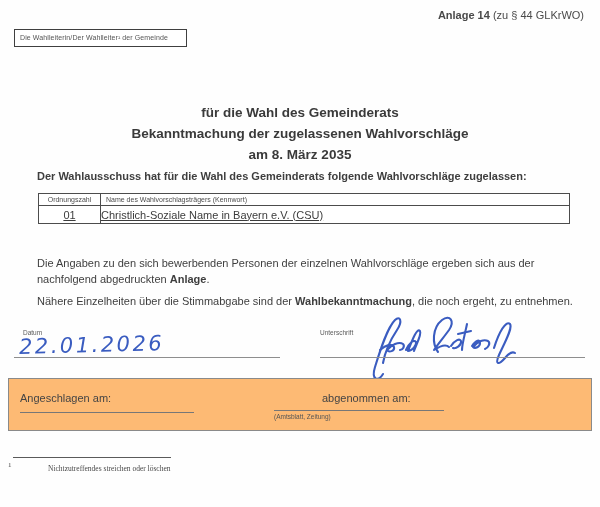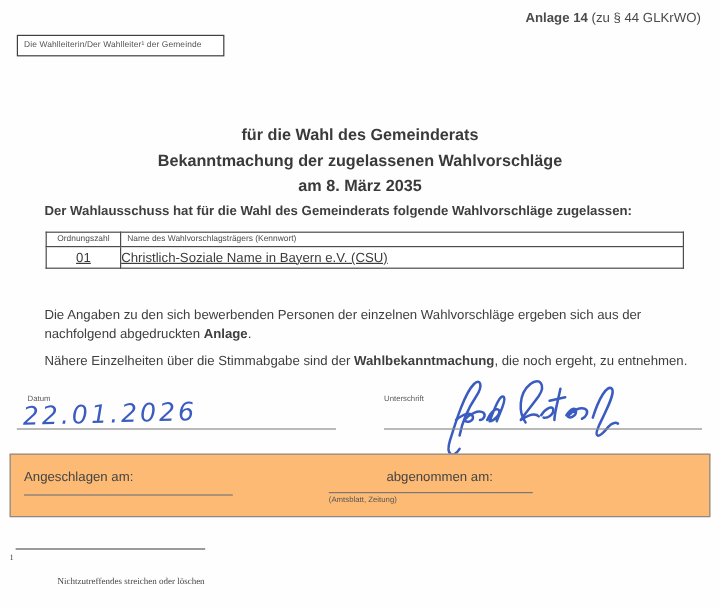--- a/index.html
+++ b/index.html
@@ -83,21 +83,20 @@
 
   
   .footnote-rule { left: 13px; top: 457px; width: 158px; border-top: 1.3px solid #5a5a5a; }
   .footnote-marker {
     left: 8px; top: 461px; font-size: 7px; color: #444;
     font-family: "Liberation Serif", serif;
   }
   .footnote-text {
     left: 48px; top: 464px; font-size: 7.5px; color: #474747;
     font-family: "Liberation Serif", serif;
-    margin-top: 16px;
   }
 </style>
 </head>
 <body>
 
 <div class="abs annex">
   <span class="b">Anlage 14</span><span> (zu § 44 GLKrWO)</span>
 </div>
 
 <div class="abs issuer-box">

